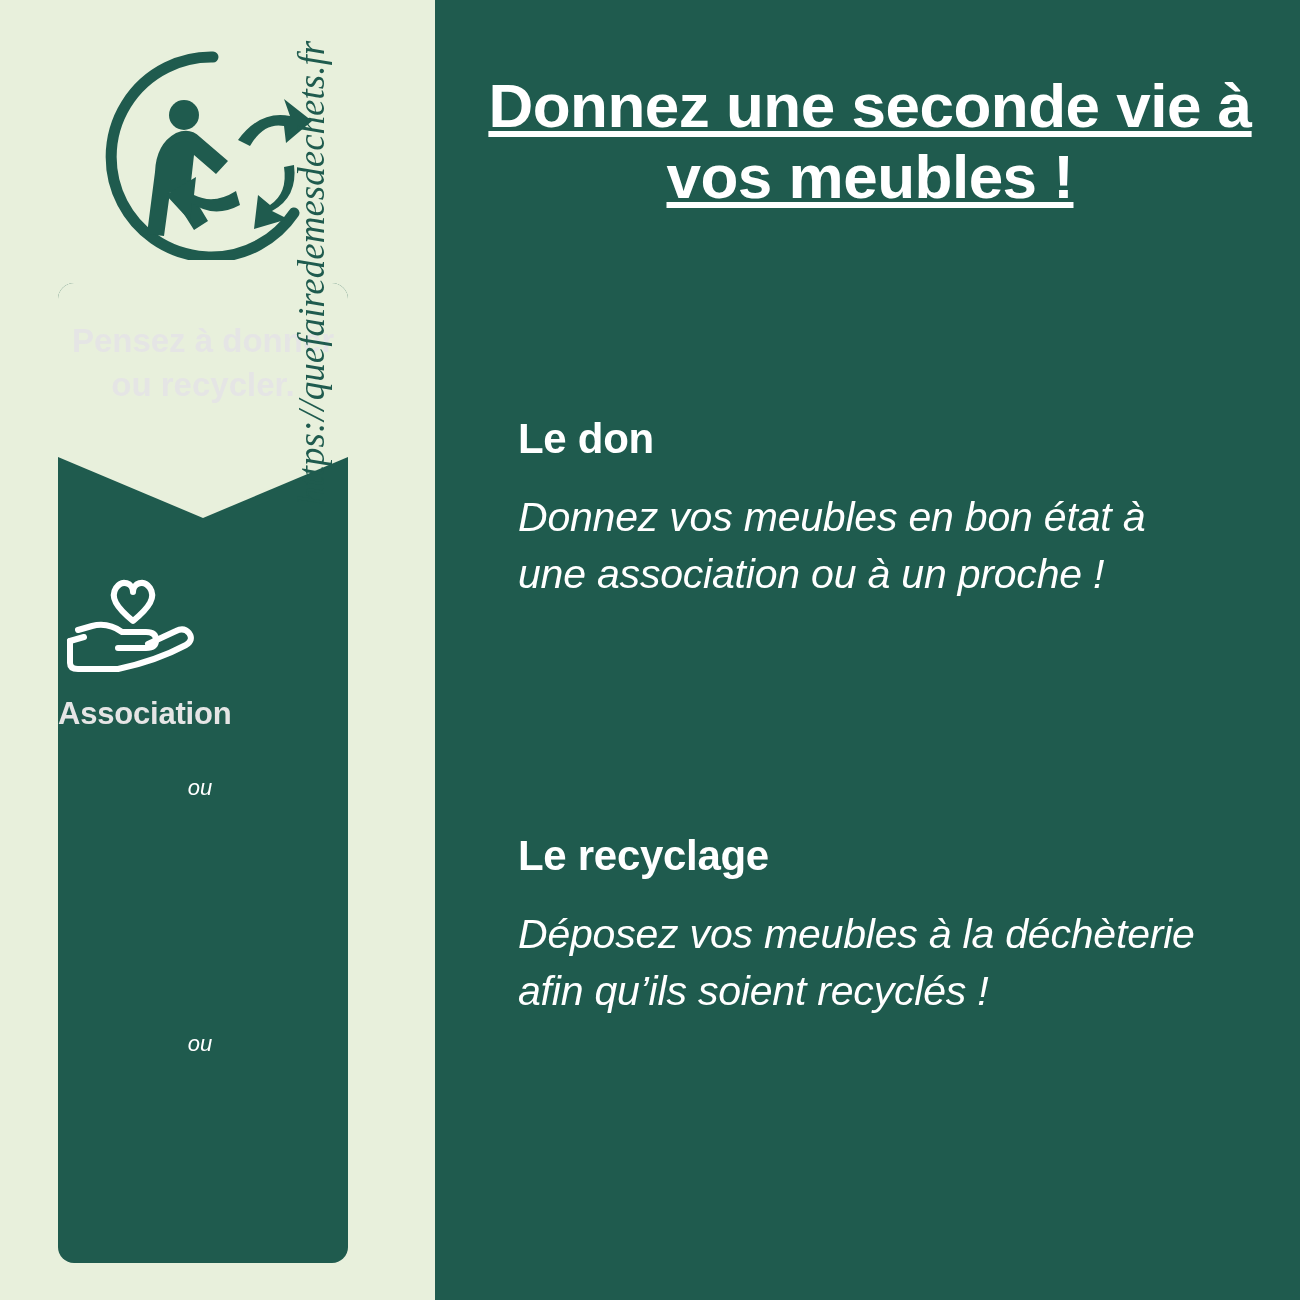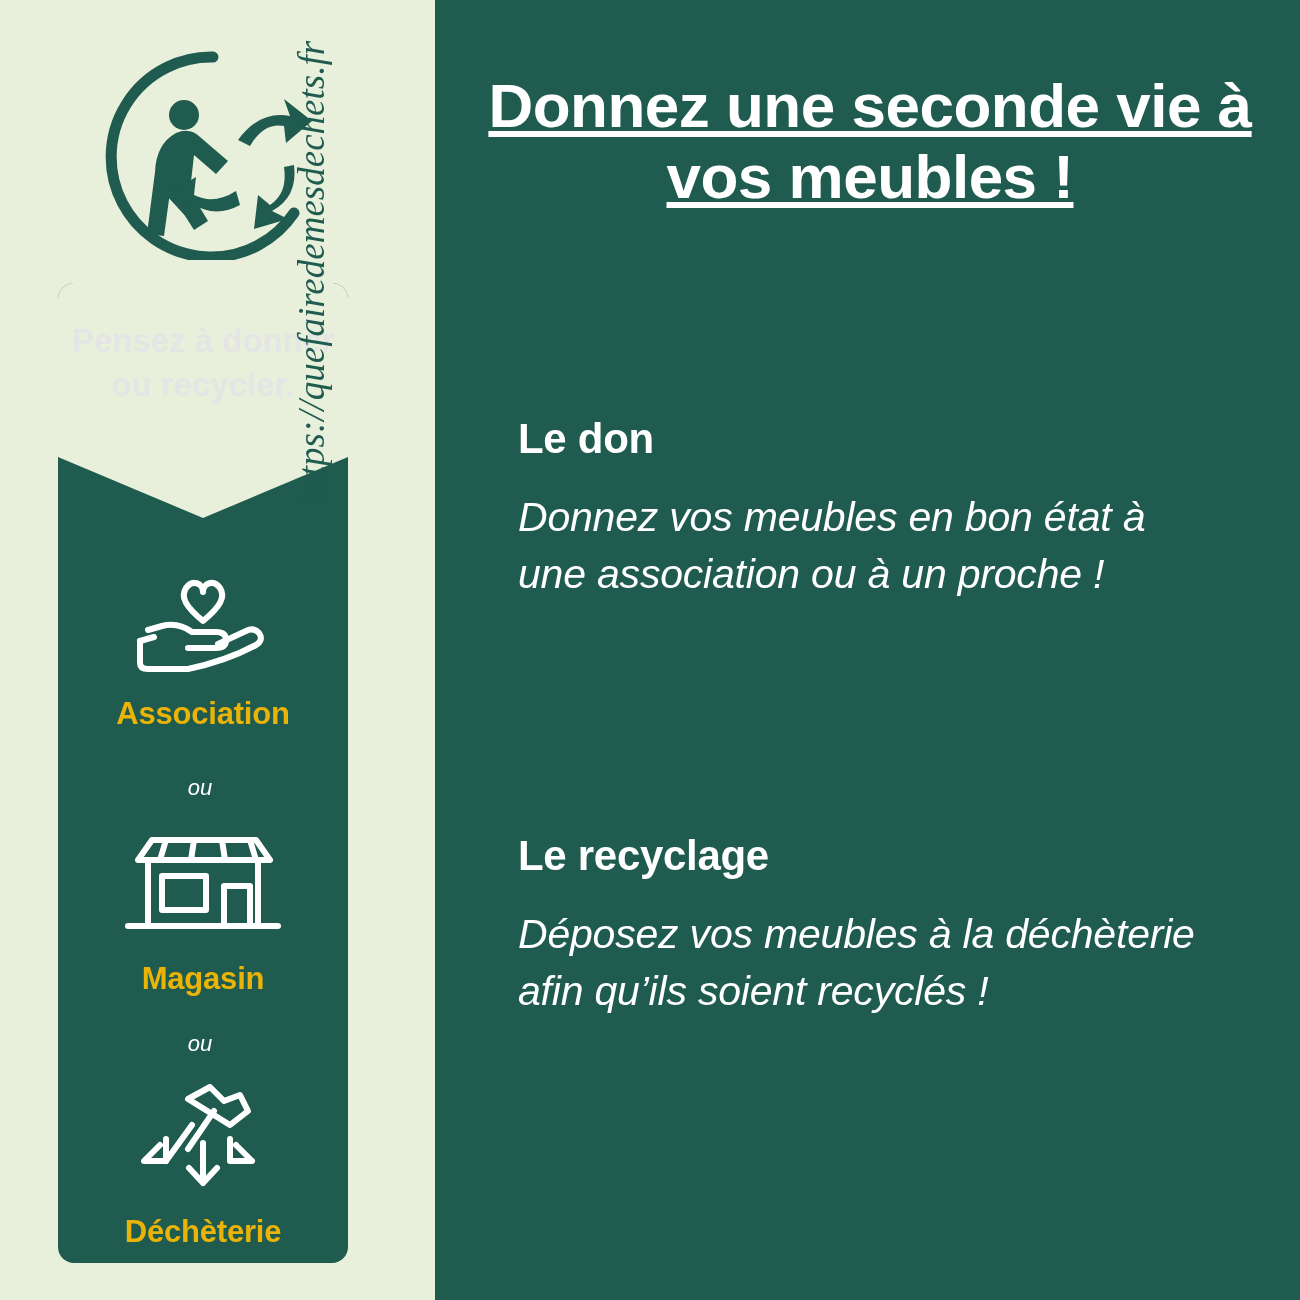--- a/index.html
+++ b/index.html
@@ -91,22 +91,21 @@
     width: 290px;
     text-align: center;
     color: #e5e5e5;
     font-size: 33px;
     font-weight: bold;
     line-height: 1.32;
   }
   .step {
     position: absolute;
     width: 290px;
-    text-align: center;
-    color: #eab308;
+    color: #e5e5e5;
   }
   .step-icon {
     display: block;
     margin: 0 auto 14px auto;
   }
   .step-label {
     font-size: 31px;
     font-weight: bold;
     letter-spacing: -0.2px;
   }
@@ -180,52 +179,22 @@
               <path d="M12 68 l0 22 q0 6 8 6 l40 0 q38 -8 68 -24 q8 -5 3 -12 q-5 -6 -13 -2 l-28 13"></path>
               <path d="M60 75 l28 0 q10 0 10 -8 q0 -8 -10 -8 l-24 0 q-14 -10 -30 -6 l-14 4"></path>
               <path d="M12 68 l14 -4"></path>
             </g>
           </svg>
         </span>
         <span class="step-label">Association</span>
       </div>
       <div class="ou" id="ou1">ou</div>
 
-      <div class="step" id="step2">
-        <span class="step-icon">
-          <svg width="175" height="115" viewBox="0 0 175 115">
-            <g fill="none" stroke="#ffffff" stroke-width="6" stroke-linecap="round" stroke-linejoin="round">
-              <path d="M22 32 l14 -20 l104 0 l14 20 z"></path>
-              <path d="M50 12 l-6 20 M78 12 l-3 20 M106 12 l3 20 M134 12 l6 20"></path>
-              <path d="M32 32 l0 66 M142 32 l0 66"></path>
-              <path d="M12 98 l150 0"></path>
-              <rect x="46" y="48" width="44" height="34"></rect>
-              <path d="M108 98 l0 -40 l26 0 l0 40"></path>
-            </g>
-          </svg>
-        </span>
-        <span class="step-label">Magasin</span>
-      </div>
       <div class="ou" id="ou2">ou</div>
 
-      <div class="step" id="step3">
-        <span class="step-icon">
-          <svg width="150" height="115" viewBox="0 0 150 115">
-            <g fill="none" stroke="#ffffff" stroke-width="6" stroke-linecap="round" stroke-linejoin="round">
-              <path d="M60 18 l22 -12 l14 14 l16 -6 l8 16 l-18 14 z"></path>
-              <path d="M86 30 l-26 38"></path>
-              <path d="M64 44 l-26 36"></path>
-              <path d="M38 80 l-22 0 l16 -16 M38 80 l0 -22"></path>
-              <path d="M75 62 l0 40 M75 102 l-14 -15 M75 102 l14 -15"></path>
-              <path d="M108 64 l16 16 l-22 0 M108 64 l0 0 M124 80 l-22 0 l0 -22"></path>
-            </g>
-          </svg>
-        </span>
-        <span class="step-label">Déchèterie</span>
-      </div>
 
     </div>
 
     <div class="url">https://quefairedemesdechets.fr</div>
   </div>
 
   <div class="right-panel"></div>
 
   <div class="headline">Donnez une seconde vie à vos meubles !</div>
 

